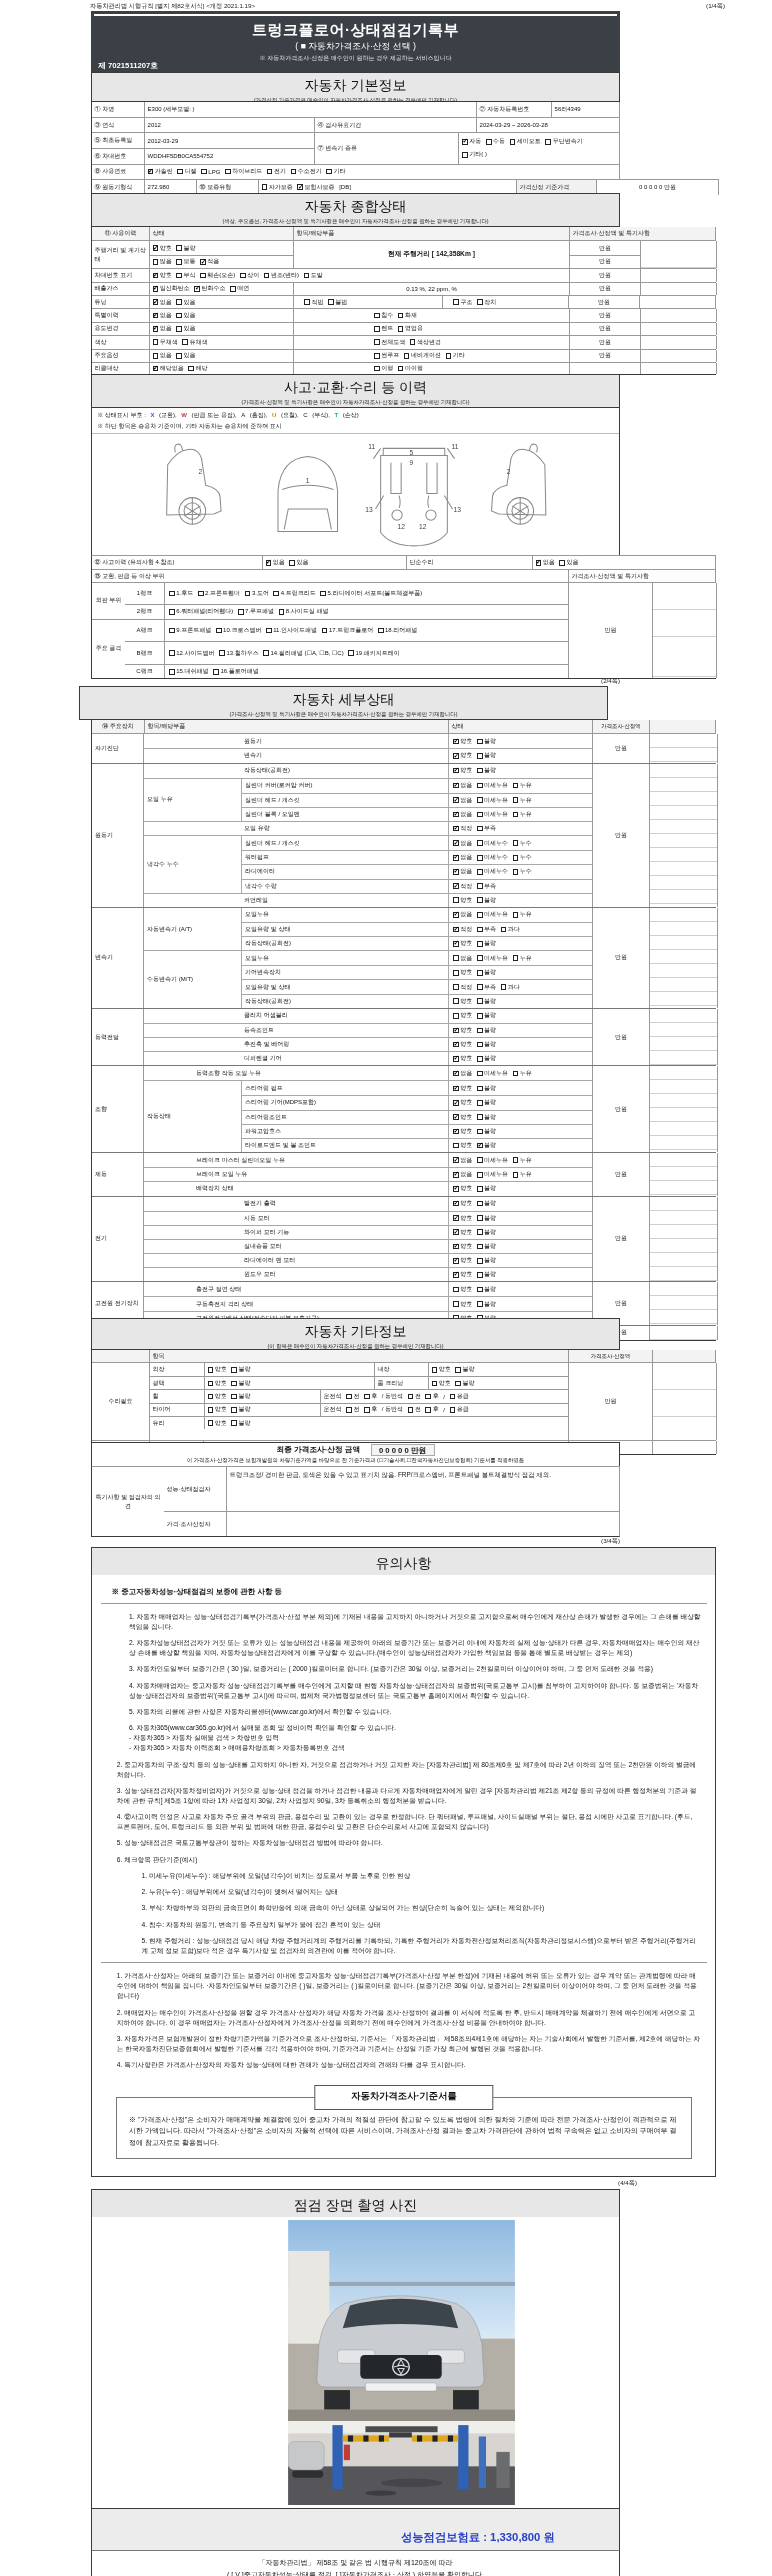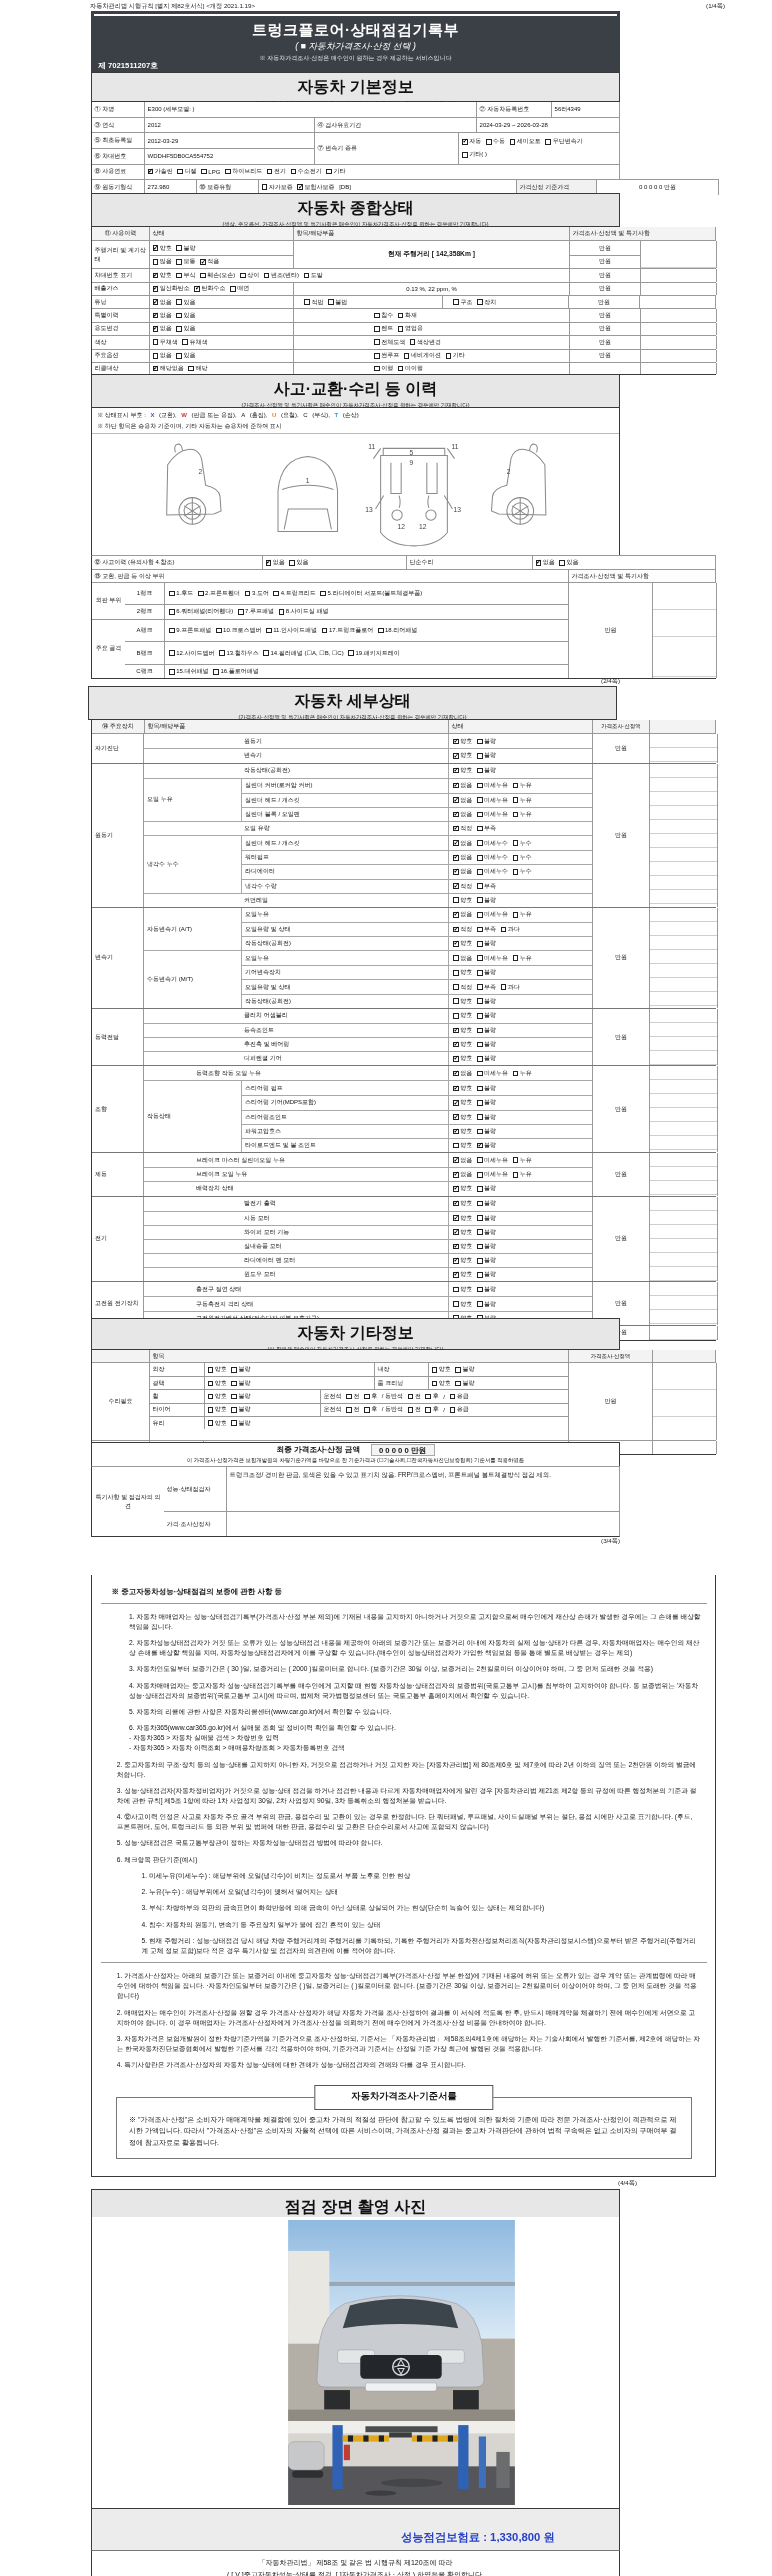--- a/index.html
+++ b/index.html
@@ -9,27 +9,27 @@
   .doc { position:relative; width:773px; height:2576px; }
 
   
   .topline { left:90px; top:1.5px; width:635px; display:flex; justify-content:space-between;
     font-size:6.2px; color:#222; }
 
   
   .dhead { left:91px; top:11.3px; width:529px; height:61px; background:#3b4046; color:#fff; }
   .dhead .stripe { position:absolute; top:2.6px; left:3.1px; right:3.1px; height:2.6px; background:#fff; }
   .dhead .t1 { position:absolute; top:9.3px; width:100%; text-align:center; font-size:15px; font-weight:bold; letter-spacing:0.5px; }
-  .dhead .t2 { position:absolute; top:30px; width:100%; text-align:center; font-size:8.8px;font-style:italic; }
+  .dhead .t2 { position:absolute; top:30px; width:100%; text-align:center; font-size:8.8px; }
   .dhead .t3 { position:absolute; top:43px; width:100%; text-align:center; font-size:6px; color:#e8e8e8; }
   .dhead .dno { position:absolute; bottom:1.5px; left:7.2px; font-size:7.7px; font-weight:bold; }
 
   
   .band { background:#e7e7e7; border:1px solid #3a3a3a; text-align:center; }
-  .band .bt1 { font-size:16px; font-weight:bold; margin-top:3.6px; }
+  .band .bt1 { font-size:14px; font-weight:normal; margin-top:3.6px; }
   .band .bt2 { font-size:5.4px; margin-top:2.1px; color:#222; }
   .band.one .bt1 { margin-top:7.2px; }
 
   
   .tbl { border-left:1px solid #3a3a3a; border-bottom:1px solid #3a3a3a; background:#fff; }
   .r { display:flex; align-items:stretch; border-top:0.5px solid #999; }
   .r:first-child { border-top:none; }
   .c { border-left:0.5px solid #999; padding:1px 2.6px; display:flex; align-items:center; font-size:6px; }
   .c:first-child { border-left:none; }
   .c.lab { background:#fff; }
@@ -725,21 +725,21 @@
           </div>
         </div>
       </div>
       <div class="c price w163" style="justify-content:center">만원</div>
       <div class="note w127"></div>
     </div>
   </div>
 
   <div class="abs marker" style="left:91px;top:677px;width:529px">(2/4쪽)</div>
 
-  <div class="abs band" style="left:88px;top:686px;width:529px;height:34px">
+  <div class="abs band" style="left:79px;top:686px;width:529px;height:34px">
     <div class="bt1">자동차 세부상태</div>
     <div class="bt2">(가격조사·산정액 및 특기사항은 매수인이 자동차가격조사·산정을 원하는 경우에만 기재합니다)</div>
   </div>
 
   <div class="abs tbl" style="left:91px;top:720px;width:625px">
     <div class="r h26" style="background:#f3f3f3">
       <div class="c ctr w100">⑭ 주요장치</div>
       <div class="c w590">항목/해당부품</div>
       <div class="c w280">상태</div>
       <div class="c ctr w110" style="font-size:5.4px">가격조사·산정액</div>
@@ -1669,20 +1669,23 @@
         <div style="display:flex;min-height:25px;border-top:0.5px solid #999">
           <div class="c lab w120">가격·조사산정자</div>
           <div class="c" style="flex:1"></div>
         </div>
       </div>
     </div>
   </div>
 
   <div class="abs marker" style="left:91px;top:1537px;width:529px">(3/4쪽)</div>
 
+  <div class="abs band one" style="left:91px;top:1547px;width:625px;height:29px">
+    <div class="bt1">유의사항</div>
+  </div>
   <div class="abs nbody" style="left:91px;top:1575px;width:625px;height:602px">
     <div class="nh">※ 중고자동차성능·상태점검의 보증에 관한 사항 등</div>
     <hr class="nhr">
     <div class="nl1">
       <p class="pre">1.  자동차 매매업자는 성능·상태점검기록부(가격조사·산정 부분 제외)에 기재된 내용을 고지하지 아니하거나 거짓으로 고지함으로써 매수인에게 재산상 손해가 발생한 경우에는 그 손해를 배상할 책임을 집니다.</p>
       <p class="pre">2.  자동차성능상태점검자가 거짓 또는 오류가 있는 성능상태점검 내용을 제공하여 아래의 보증기간 또는 보증거리 이내에 자동차의 실제 성능·상태가 다른 경우, 자동차매매업자는 매수인의 재산상 손해를 배상할 책임을 지며, 자동차성능상태점검자에게 이를 구상할 수 있습니다.(매수인이 성능상태점검자가 가입한 책임보험 등을 통해 별도로 배상받는 경우는 제외)</p>
       <p class="pre">3.  자동차인도일부터 보증기간은 ( 30 )일, 보증거리는 ( 2000 )킬로미터로 합니다. (보증기간은 30일 이상, 보증거리는 2천킬로미터 이상이어야 하며, 그 중 먼저 도래한 것을 적용)</p>
       <p class="pre">4.  자동차매매업자는 중고자동차 성능·상태점검기록부를 매수인에게 고지할 때 현행 자동차성능·상태점검자의 보증범위(국토교통부 고시)를 첨부하여 고지하여야 합니다. 동 보증범위는 '자동차성능·상태점검자의 보증범위'(국토교통부 고시)에 따르며, 법제처 국가법령정보센터 또는 국토교통부 홈페이지에서 확인할 수 있습니다.</p>
       <p class="pre">5.  자동차의 리콜에 관한 사항은 자동차리콜센터(www.car.go.kr)에서 확인할 수 있습니다.</p>
       <p class="pre">6.  자동차365(www.car365.go.kr)에서 실매물 조회 및 정비이력 확인을 확인할 수 있습니다.

